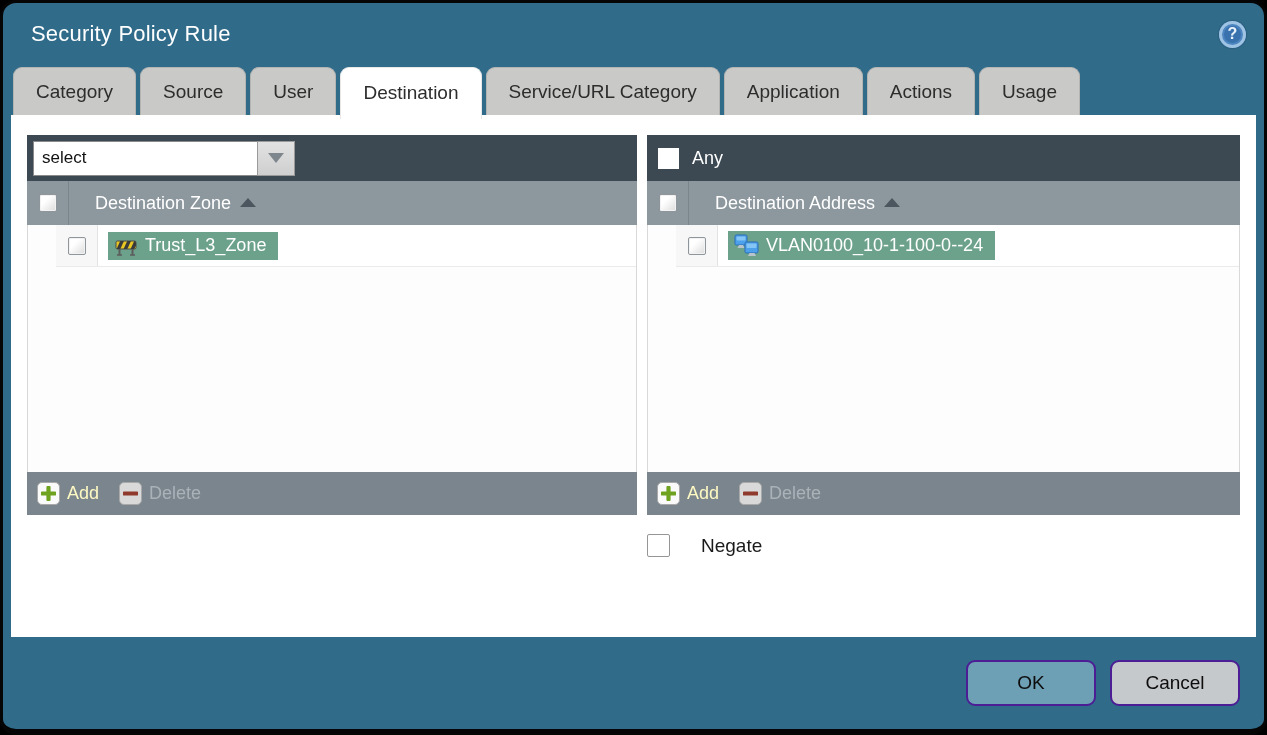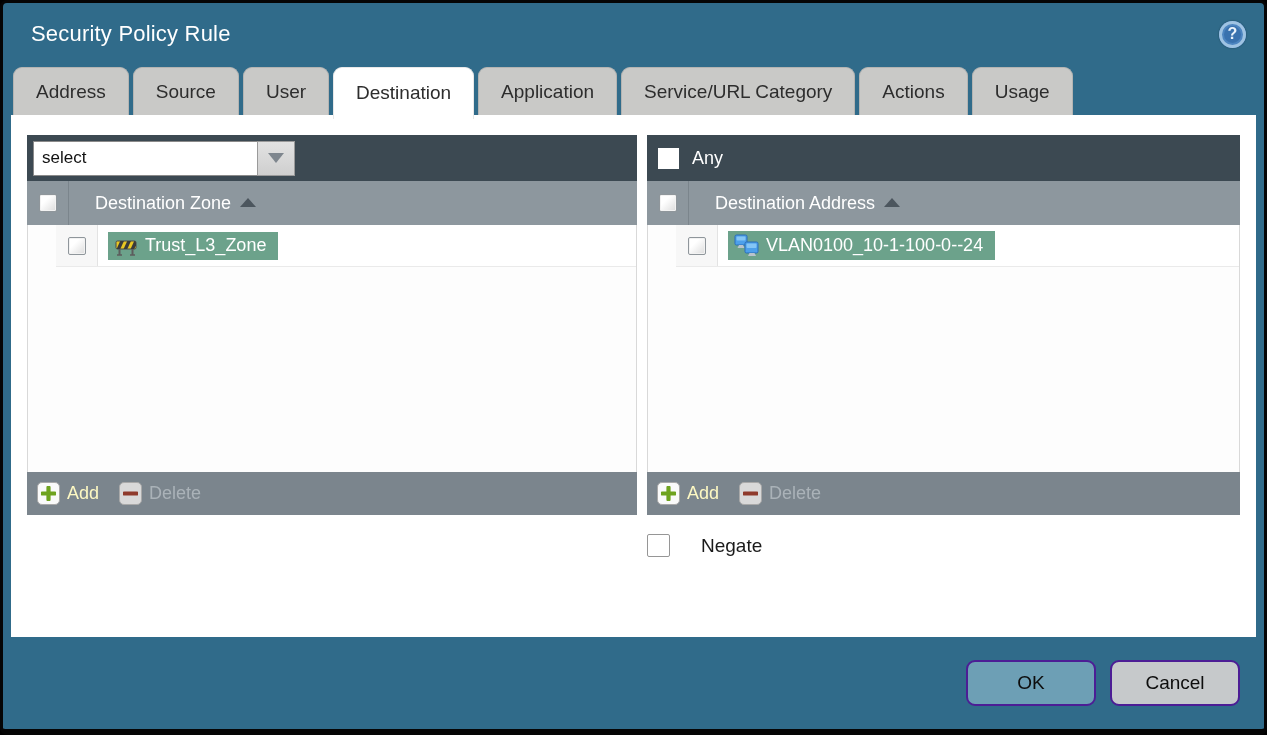--- a/index.html
+++ b/index.html
@@ -1,20 +1,20 @@
 <!DOCTYPE html>
 <html><head>
 <meta charset="utf-8">
 <style>
   * { margin:0; padding:0; box-sizing:border-box; }
   html,body { width:1267px; height:735px; font-family:"Liberation Sans", sans-serif; background:#000; }
 
   .dialog{
     position:absolute; inset:0;
-    border:3px solid #050505; border-bottom-width:6px; border-radius:7px;
+    border:3px solid #050505; border-bottom-width:6px; border-radius:16px;
     background:#306b8a;
     display:flex; flex-direction:column;
     overflow:hidden;
   }
 
   
   .titlebar{
     height:62px; flex:0 0 auto;
     display:flex; align-items:center;
     padding:0 18px 0 28px;
@@ -177,26 +177,26 @@
 <body>
 
 <div class="dialog">
 
   <div class="titlebar">
     <span class="title">Security Policy Rule</span>
     <span class="help">?</span>
   </div>
 
   <div class="tabs">
-    <div class="tab">Address</div>
+    <div class="tab">Category</div>
     <div class="tab">Source</div>
     <div class="tab">User</div>
     <div class="tab active">Destination</div>
+    <div class="tab">Service/URL Category</div>
     <div class="tab">Application</div>
-    <div class="tab">Service/URL Category</div>
     <div class="tab">Actions</div>
     <div class="tab">Usage</div>
   </div>
 
   <div class="content">
     <div class="panels">
 
       <div class="panel zone">
         <div class="panel-top">
           <div class="combo">

